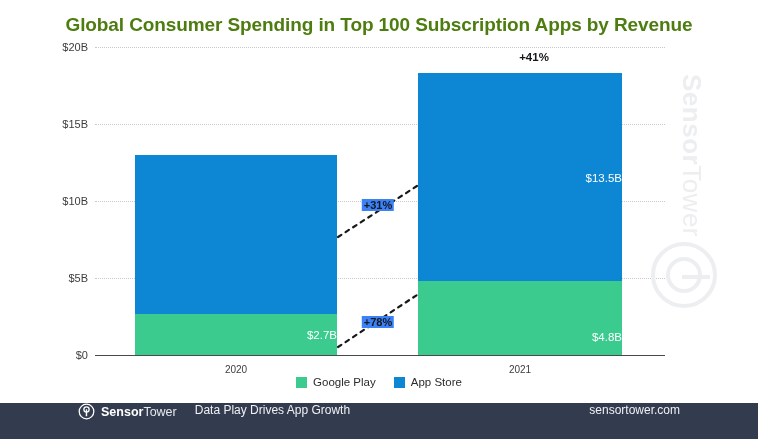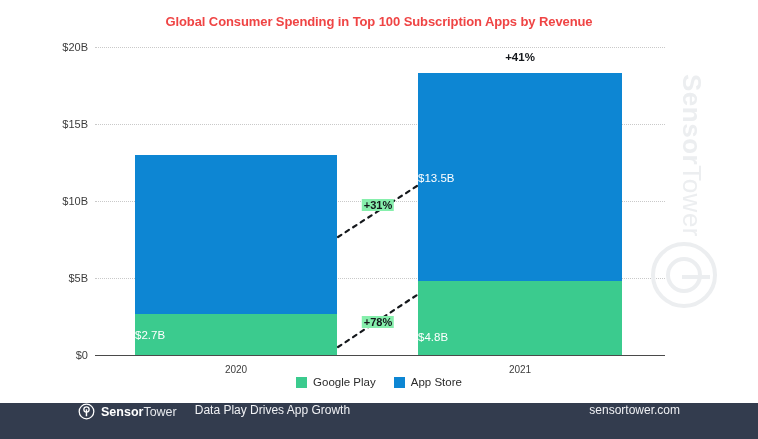--- a/index.html
+++ b/index.html
@@ -19,23 +19,23 @@
     overflow: hidden;
   }
 
   
   #chart-title {
     position: absolute;
     left: 0;
     top: 14px;
     width: 758px;
     text-align: center;
-    font-size: 13px;
-    font-weight: bold;
-    color: #ef4444;
+    font-size: 19px;
+    font-weight: bold;
+    color: #4d7c0f;
     letter-spacing: -0.1px;
   }
 
   
   
   #plot {
     position: absolute;
     left: 0;
     top: 0;
     width: 736px;
@@ -73,58 +73,58 @@
     left: 0;
     width: 100%;
     box-sizing: border-box;
   }
   .seg-google { background: #3bcb8e; }
   .seg-apple  { background: #0d86d3; }
   .bar-value {
     position: absolute;
     left: 0;
     width: 100%;
-    text-align: left;
+    text-align: right;
     color: #ffffff;
     font-size: 11.5px;
     transform: translateY(-50%);
   }
   .xtick-label {
     position: absolute;
     width: 100%;
     left: 0;
     text-align: center;
     font-size: 10px;
     color: #3c3c3c;
   }
   .bar-total-label {
     position: absolute;
     width: 100%;
-    left: 0;
+    left: 14px;
     text-align: center;
     font-size: 11.5px;
     font-weight: bold;
     color: #15181c;
   }
 
   
   .connector-svg {
     position: absolute;
     left: 0;
     top: 0;
     width: 758px;
     height: 400px;
     pointer-events: none;
   }
   .conn-label {
     position: absolute;
     font-size: 11px;
     font-weight: bold;
     color: #15181c;
-    background: #86efac;
+    background: #3b82f6;
     padding: 0 2px;
     transform: translate(-50%, -50%);
   }
 
   
   #legend {
     position: absolute;
     left: 0;
     top: 376px;
     width: 758px;

